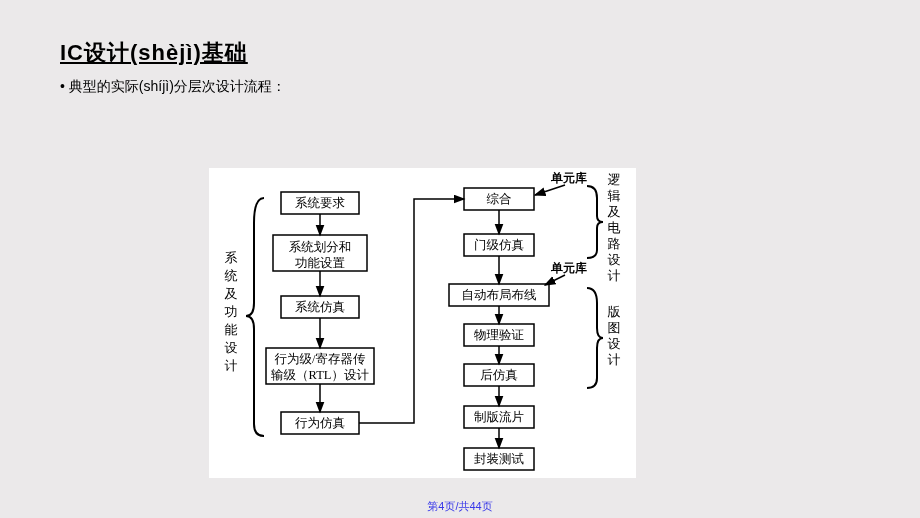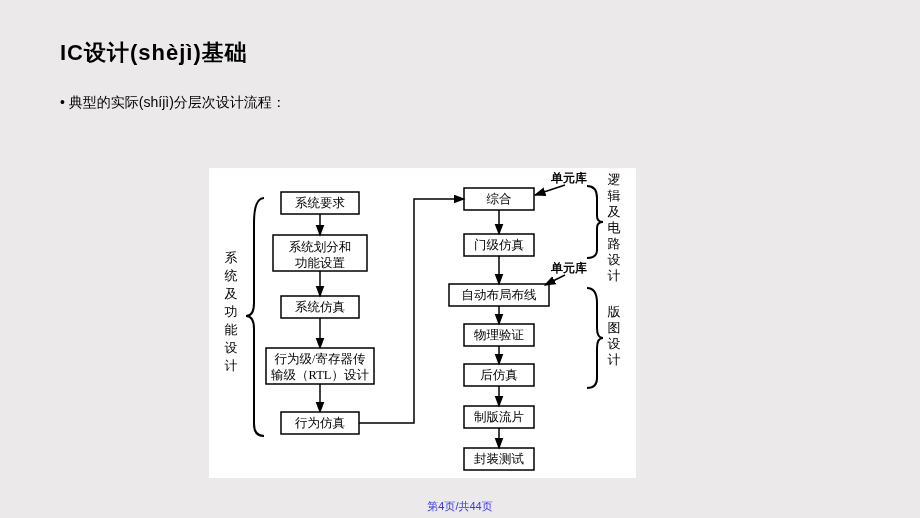--- a/index.html
+++ b/index.html
@@ -15,28 +15,28 @@
       position: relative;
     }
     .title {
       position: absolute;
       top: 38px;
       left: 60px;
       font-size: 22px;
       font-weight: bold;
       color: #000;
       letter-spacing: 1px;
+      text-decoration: underline;
     }
     .bullet-line {
       position: absolute;
       top: 78px;
       left: 60px;
       font-size: 14px;
       color: #000;
-      margin-top: 16px;
     }
     .diagram-container {
       position: absolute;
       top: 168px;
       left: 209px;
       width: 427px;
       height: 310px;
       background: #fff;
     }
     .diagram-svg {

